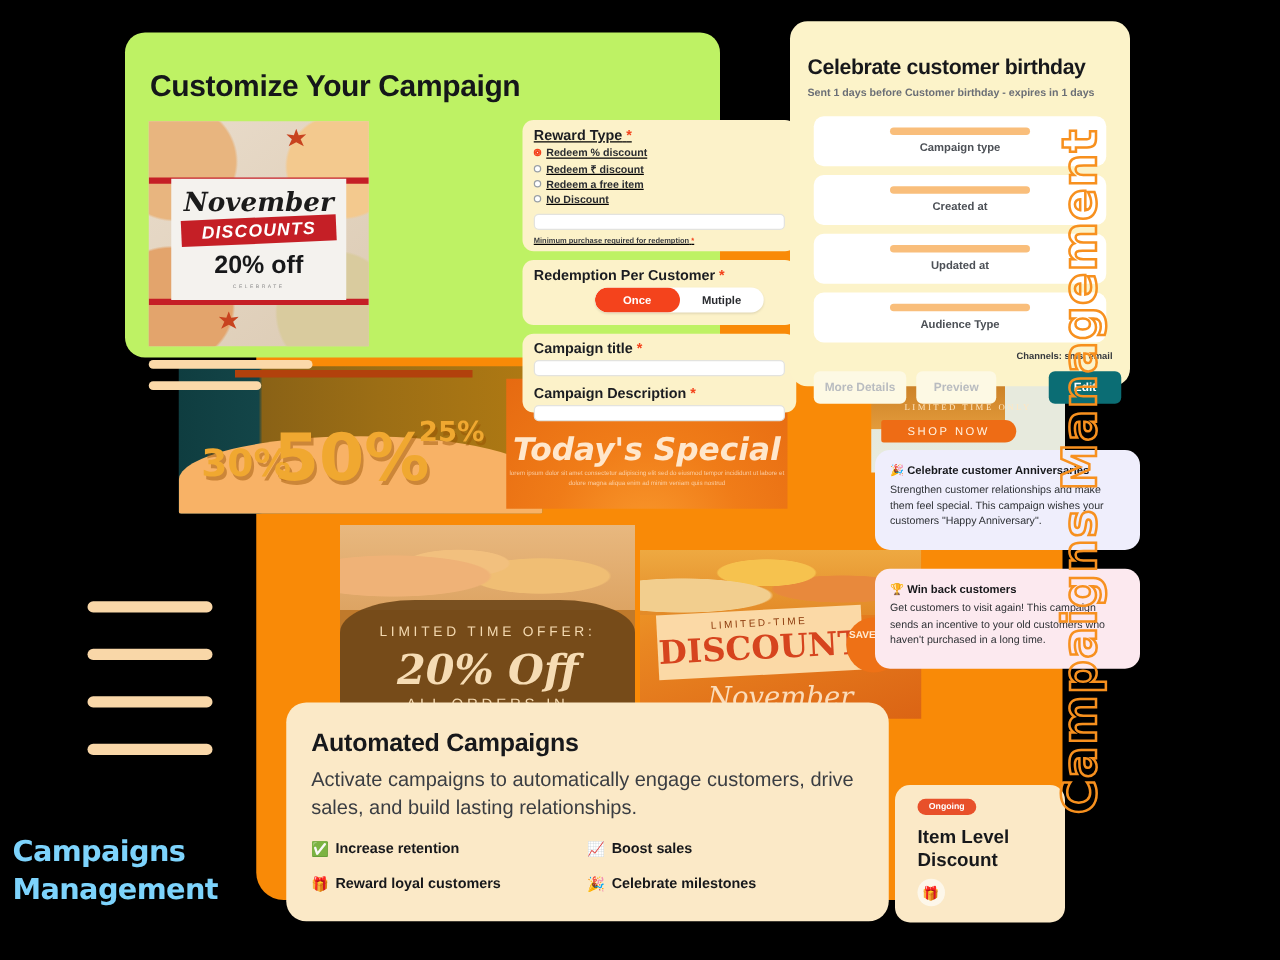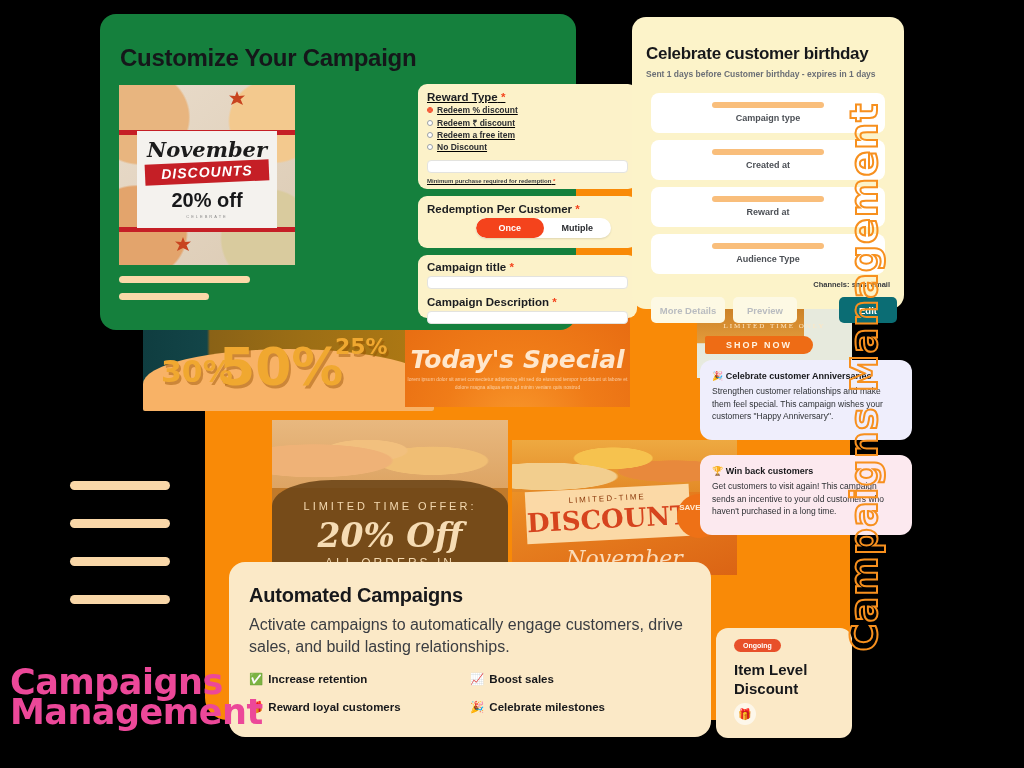--- a/index.html
+++ b/index.html
@@ -66,21 +66,21 @@
   }
   .tile-shop .lto{
     position:absolute;left:0;right:0;top:22px;text-align:center;font-size:7px;
     letter-spacing:2px;color:#FFE7C2;font-family:"Liberation Serif",serif;
   }
   .tile-shop .btn{
     position:absolute;left:8px;top:36px;width:108px;height:18px;background:#EE6C15;
     border-radius:2px 9px 9px 2px;
   }
   .tile-shop .btn span{
-    display:block;text-align:center;line-height:18px;font-size:9px;font-weight:700;
+    display:block;text-align:center;line-height:18px;font-size:9px;font-weight:400;
     letter-spacing:2px;color:#FFF3E2;
   }
   .tile-shop .food{position:absolute;right:0;top:0;width:48px;height:78px;background:#E7EADD;}
 
   .tile-burger {
     left: 272px; top: 420px; width: 236px; height: 155px;
     background: linear-gradient(180deg,#E2A263 0%, #D8954F 40%, #C07A2B 41%, #C07A2B 100%);
   }
   .tile-burger .photo{
     position:absolute;left:0;right:0;top:0;height:68px;
@@ -124,22 +124,22 @@
     position:absolute;left:0;right:0;bottom:4px;text-align:center;font-size:22px;font-style:italic;
     color:rgba(255,238,214,.85);font-family:"DejaVu Serif",serif;
   }
 
   
   .bars { position: absolute; left: 70px; top: 481px; }
   .bars .bar { width: 100px; height: 9px; background: #F9D7A8; border-radius: 6px; margin-bottom: 29px; }
 
   
   .card-customize {
-    position: absolute; left: 100px; top: 14px; width: 476px; height: 316px;
-    background: #15803d; border-radius: 16px;
+    position: absolute; left: 100px; top: 26px; width: 476px; height: 260px;
+    background: #bef264; border-radius: 16px;
   }
   .cc-title {
     position:absolute; left:20px; top:30px;
     font-size: 24px; font-weight: 800; color: #15171A; letter-spacing:-.3px;
   }
   .cc-poster {
     position:absolute; left:19px; top:71px; width:176px; height:180px;
     background:
       radial-gradient(ellipse at 12% 18%, #E8B57F 0 22%, transparent 23%),
       radial-gradient(ellipse at 88% 20%, #F3C98E 0 20%, transparent 21%),
@@ -247,21 +247,21 @@
   }
   .it-badge{position:absolute;left:18px;top:11px;padding:3px 9px;background:#E8502A;color:#fff;
             font-size:7px;font-weight:800;border-radius:10px;}
   .it-title{position:absolute;left:18px;top:32px;font-size:15px;font-weight:800;line-height:19px;color:#17181B;}
   .it-ico{position:absolute;left:18px;top:75px;width:22px;height:22px;border-radius:50%;background:#FDF7EA;
           display:flex;align-items:center;justify-content:center;font-size:11px;color:#E8502A;}
 
   
   .wm-bl {
     position:absolute; left:10px; top:667px;
-    font-size:35px; font-weight:800; line-height:30px; color:#ec4899;
+    font-size:23px; font-weight:800; line-height:30px; color:#7dd3fc;
     font-family:"DejaVu Sans", sans-serif; letter-spacing:-.5px;
   }
   .wm-right {
     position:absolute; right:-190px; top:355px; width:700px;
     transform: rotate(-90deg); transform-origin: center;
     font-size:38px; font-weight:800; letter-spacing:1px;
     color:transparent; -webkit-text-stroke:2px #F7901E;
     font-family:"DejaVu Sans", sans-serif; text-align:center; white-space:nowrap;
   }
 </style>
@@ -400,21 +400,21 @@
     <div class="bd-row" style="top:76px;text-decoration:underline;">
       <div class="pill"></div>
       <div class="lbl">Campaign type</div>
     </div>
     <div class="bd-row" style="top:123px;">
       <div class="pill"></div>
       <div class="lbl">Created at</div>
     </div>
     <div class="bd-row" style="top:170px;">
       <div class="pill"></div>
-      <div class="lbl">Reward at</div>
+      <div class="lbl">Updated at</div>
     </div>
     <div class="bd-row" style="top:217px;">
       <div class="pill"></div>
       <div class="lbl">Audience Type</div>
     </div>
 
     <div class="bd-channels">
       <span>Channels:</span>
       <b>sms, email</b>
     </div>

